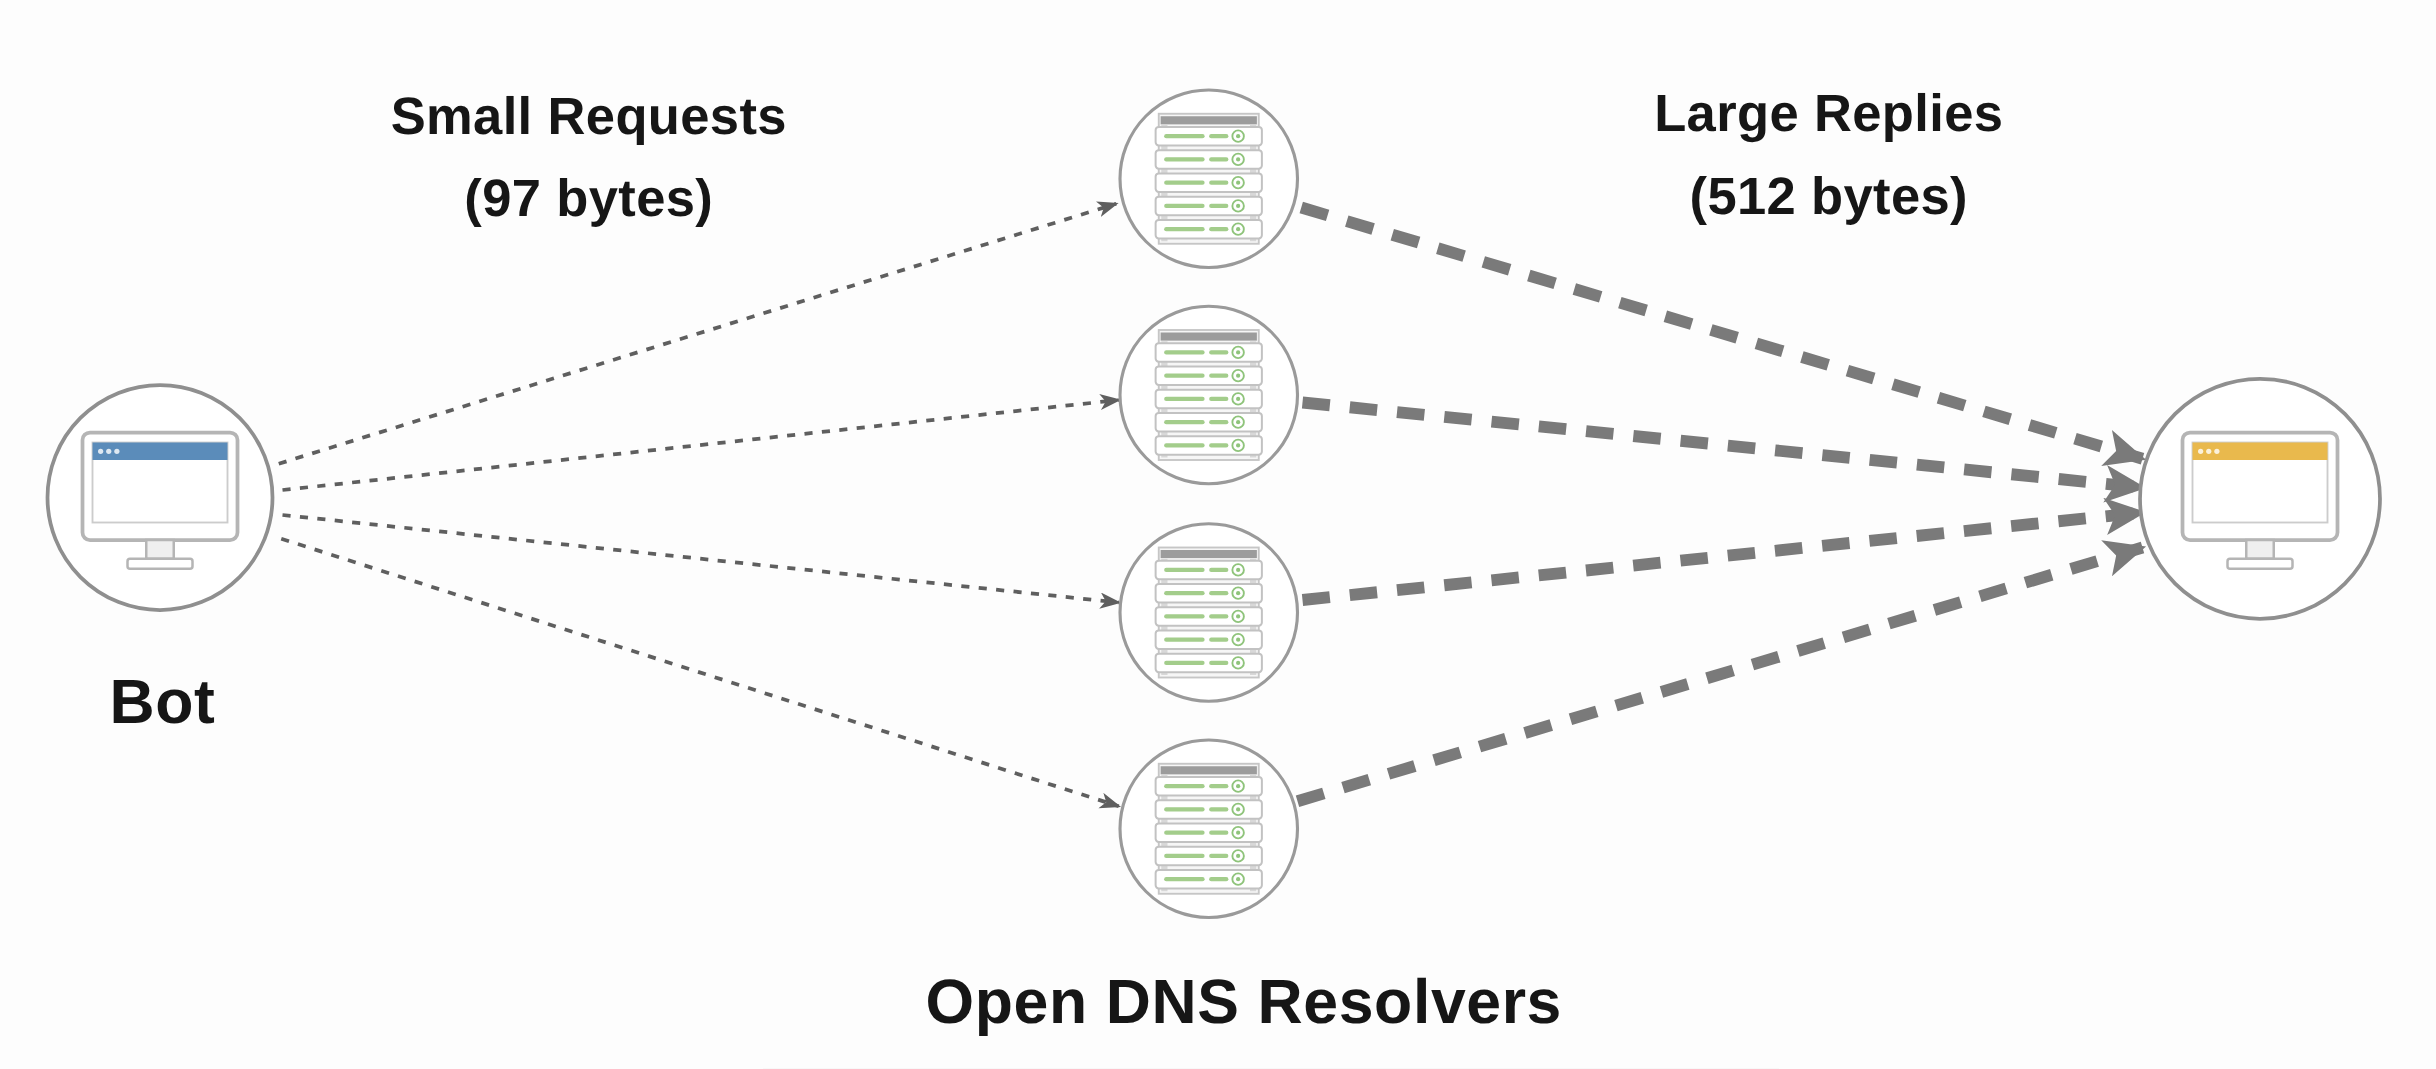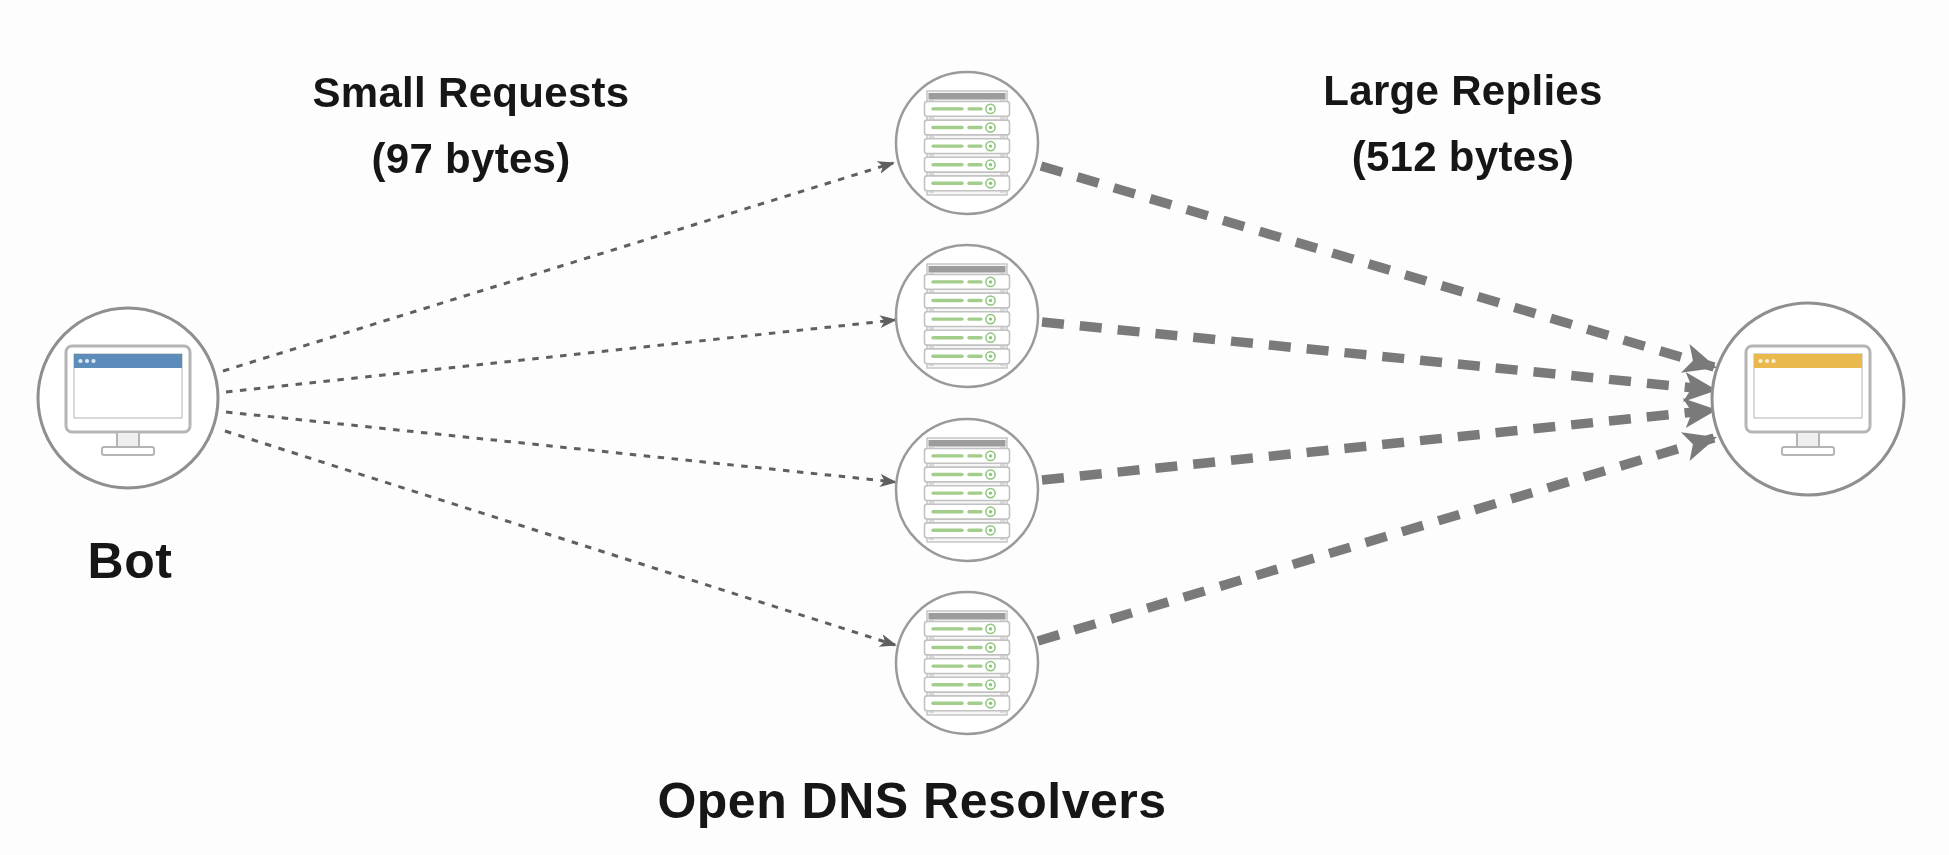--- a/index.html
+++ b/index.html
@@ -130,15 +130,15 @@
   </div>
 
   <div class="label annotation" style="left:1463px; top:124px;">
     <div>Large Replies</div>
     <div>(512 bytes)</div>
   </div>
 
   <div class="label node-label" style="left:130px; top:561px;">Bot</div>
 
 
-  <div class="label node-label" style="left:912px; top:801px;">Open DNS Resolvers</div>
+  <div class="label node-label" style="left:995px; top:801px;">Open DNS Resolvers</div>
 
 </div>
 
 </body></html>

